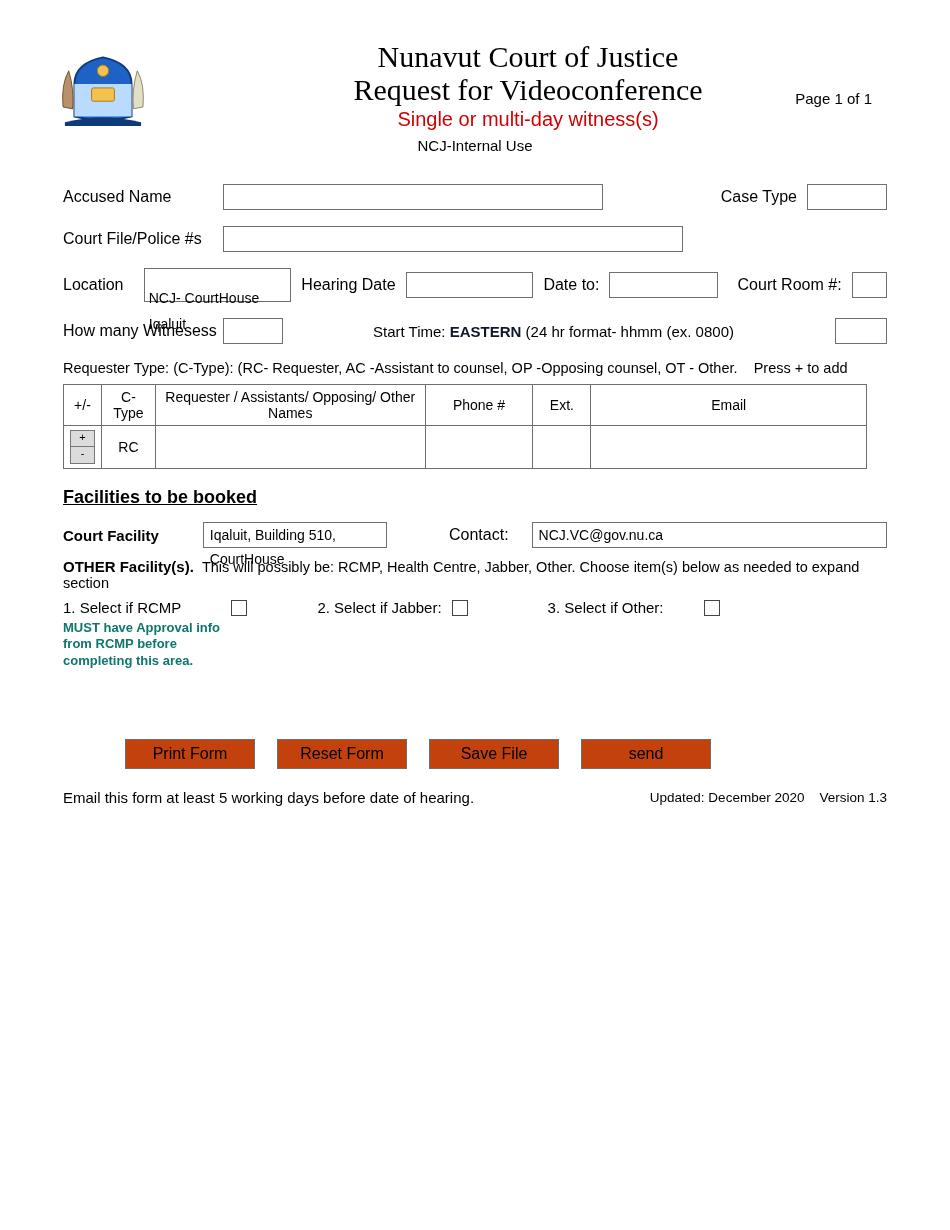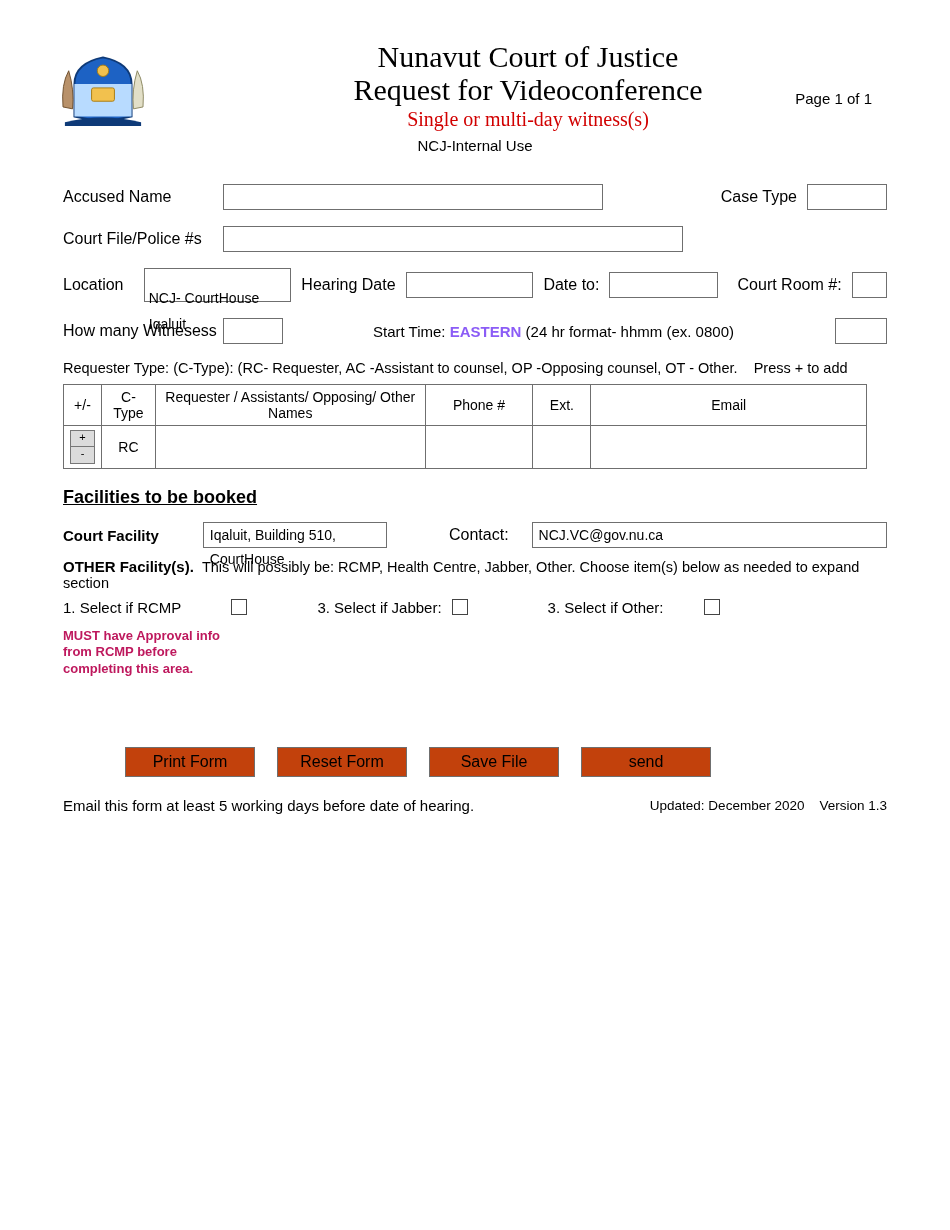--- a/index.html
+++ b/index.html
@@ -34,21 +34,21 @@
       font-family: "Times New Roman", Times, serif;
       font-size: 30px;
       line-height: 1.1;
     }
     .title-sub {
       font-family: "Times New Roman", Times, serif;
       font-size: 30px;
       line-height: 1.1;
     }
     .title-note {
-      font-family: Liberation Serif, serif;
+      font-family: Liberation Sans, sans-serif;
       font-size: 20px;
       color: #d10000;
       margin-top: 2px;
     }
     .page-no {
       position: absolute;
       right: 78px;
       top: 90px;
       font-size: 15px;
     }
@@ -83,21 +83,21 @@
     .w-case   { width: 80px; }
     .w-file   { width: 460px; }
     .w-loc    { width: 150px; padding: 16px 4px; line-height: 26px; font-size: 14px; }
     .w-hearing{ width: 130px; }
     .w-dateto { width: 110px; }
     .w-room   { width: 36px; }
     .w-wit    { width: 60px; }
     .w-time   { width: 52px; }
 
     .start-time-text { font-size: 15px; }
-    .eastern { color: #8b5cf6; font-weight: bold; }
+    .eastern { color: #0f172a; font-weight: bold; }
 
     .req-type-hint { font-size: 14.5px; padding: 0 8px 8px 8px; }
 
     
     table.req {
       border-collapse: collapse;
       width: 804px;
       margin: 0 8px 18px 8px;
       font-size: 14px;
     }
@@ -150,33 +150,33 @@
       font-size: 14.5px;
     }
     .other-line b { font-size: 15px; }
     .select-row {
       display: flex;
       align-items: flex-start;
       gap: 40px;
       padding: 0 8px 0 8px;
       font-size: 15px;
     }
-    .sel-item { display: flex; align-items: flex-start; gap: 10px; }
+    .sel-item { display: flex; align-items: center; gap: 10px; }
     .cbx {
       width: 16px; height: 16px;
       border: 1.5px solid #444;
       display: inline-block;
     }
     .rcmp-block { display: flex; flex-direction: column; }
     .rcmp-warn {
-      color: #be185d;
+      color: #0f766e;
       font-weight: bold;
       font-size: 13px;
       line-height: 1.25;
-      margin-top: 12px;
+      margin-top: 4px;
       max-width: 170px;
     }
 
     
     .btn-row {
       display: flex;
       gap: 22px;
       margin: 70px 0 20px 70px;
     }
     .fbtn {
@@ -317,21 +317,21 @@
   <div class="rcmp-block">
     <div class="sel-item">
       <span>1. Select if RCMP</span>
       <span style="width:30px"></span>
       <span class="cbx"></span>
     </div>
     <div class="rcmp-warn">MUST have Approval info from RCMP before completing this area.</div>
   </div>
 
   <div class="sel-item" style="margin-left:30px">
-    <span>3. Select if Jabber:</span>
+    <span>2. Select if Jabber:</span>
     <span class="cbx"></span>
   </div>
 
   <div class="sel-item" style="margin-left:40px">
     <span>3. Select if Other:</span>
     <span style="width:20px"></span>
     <span class="cbx"></span>
   </div>
 </div>
 

